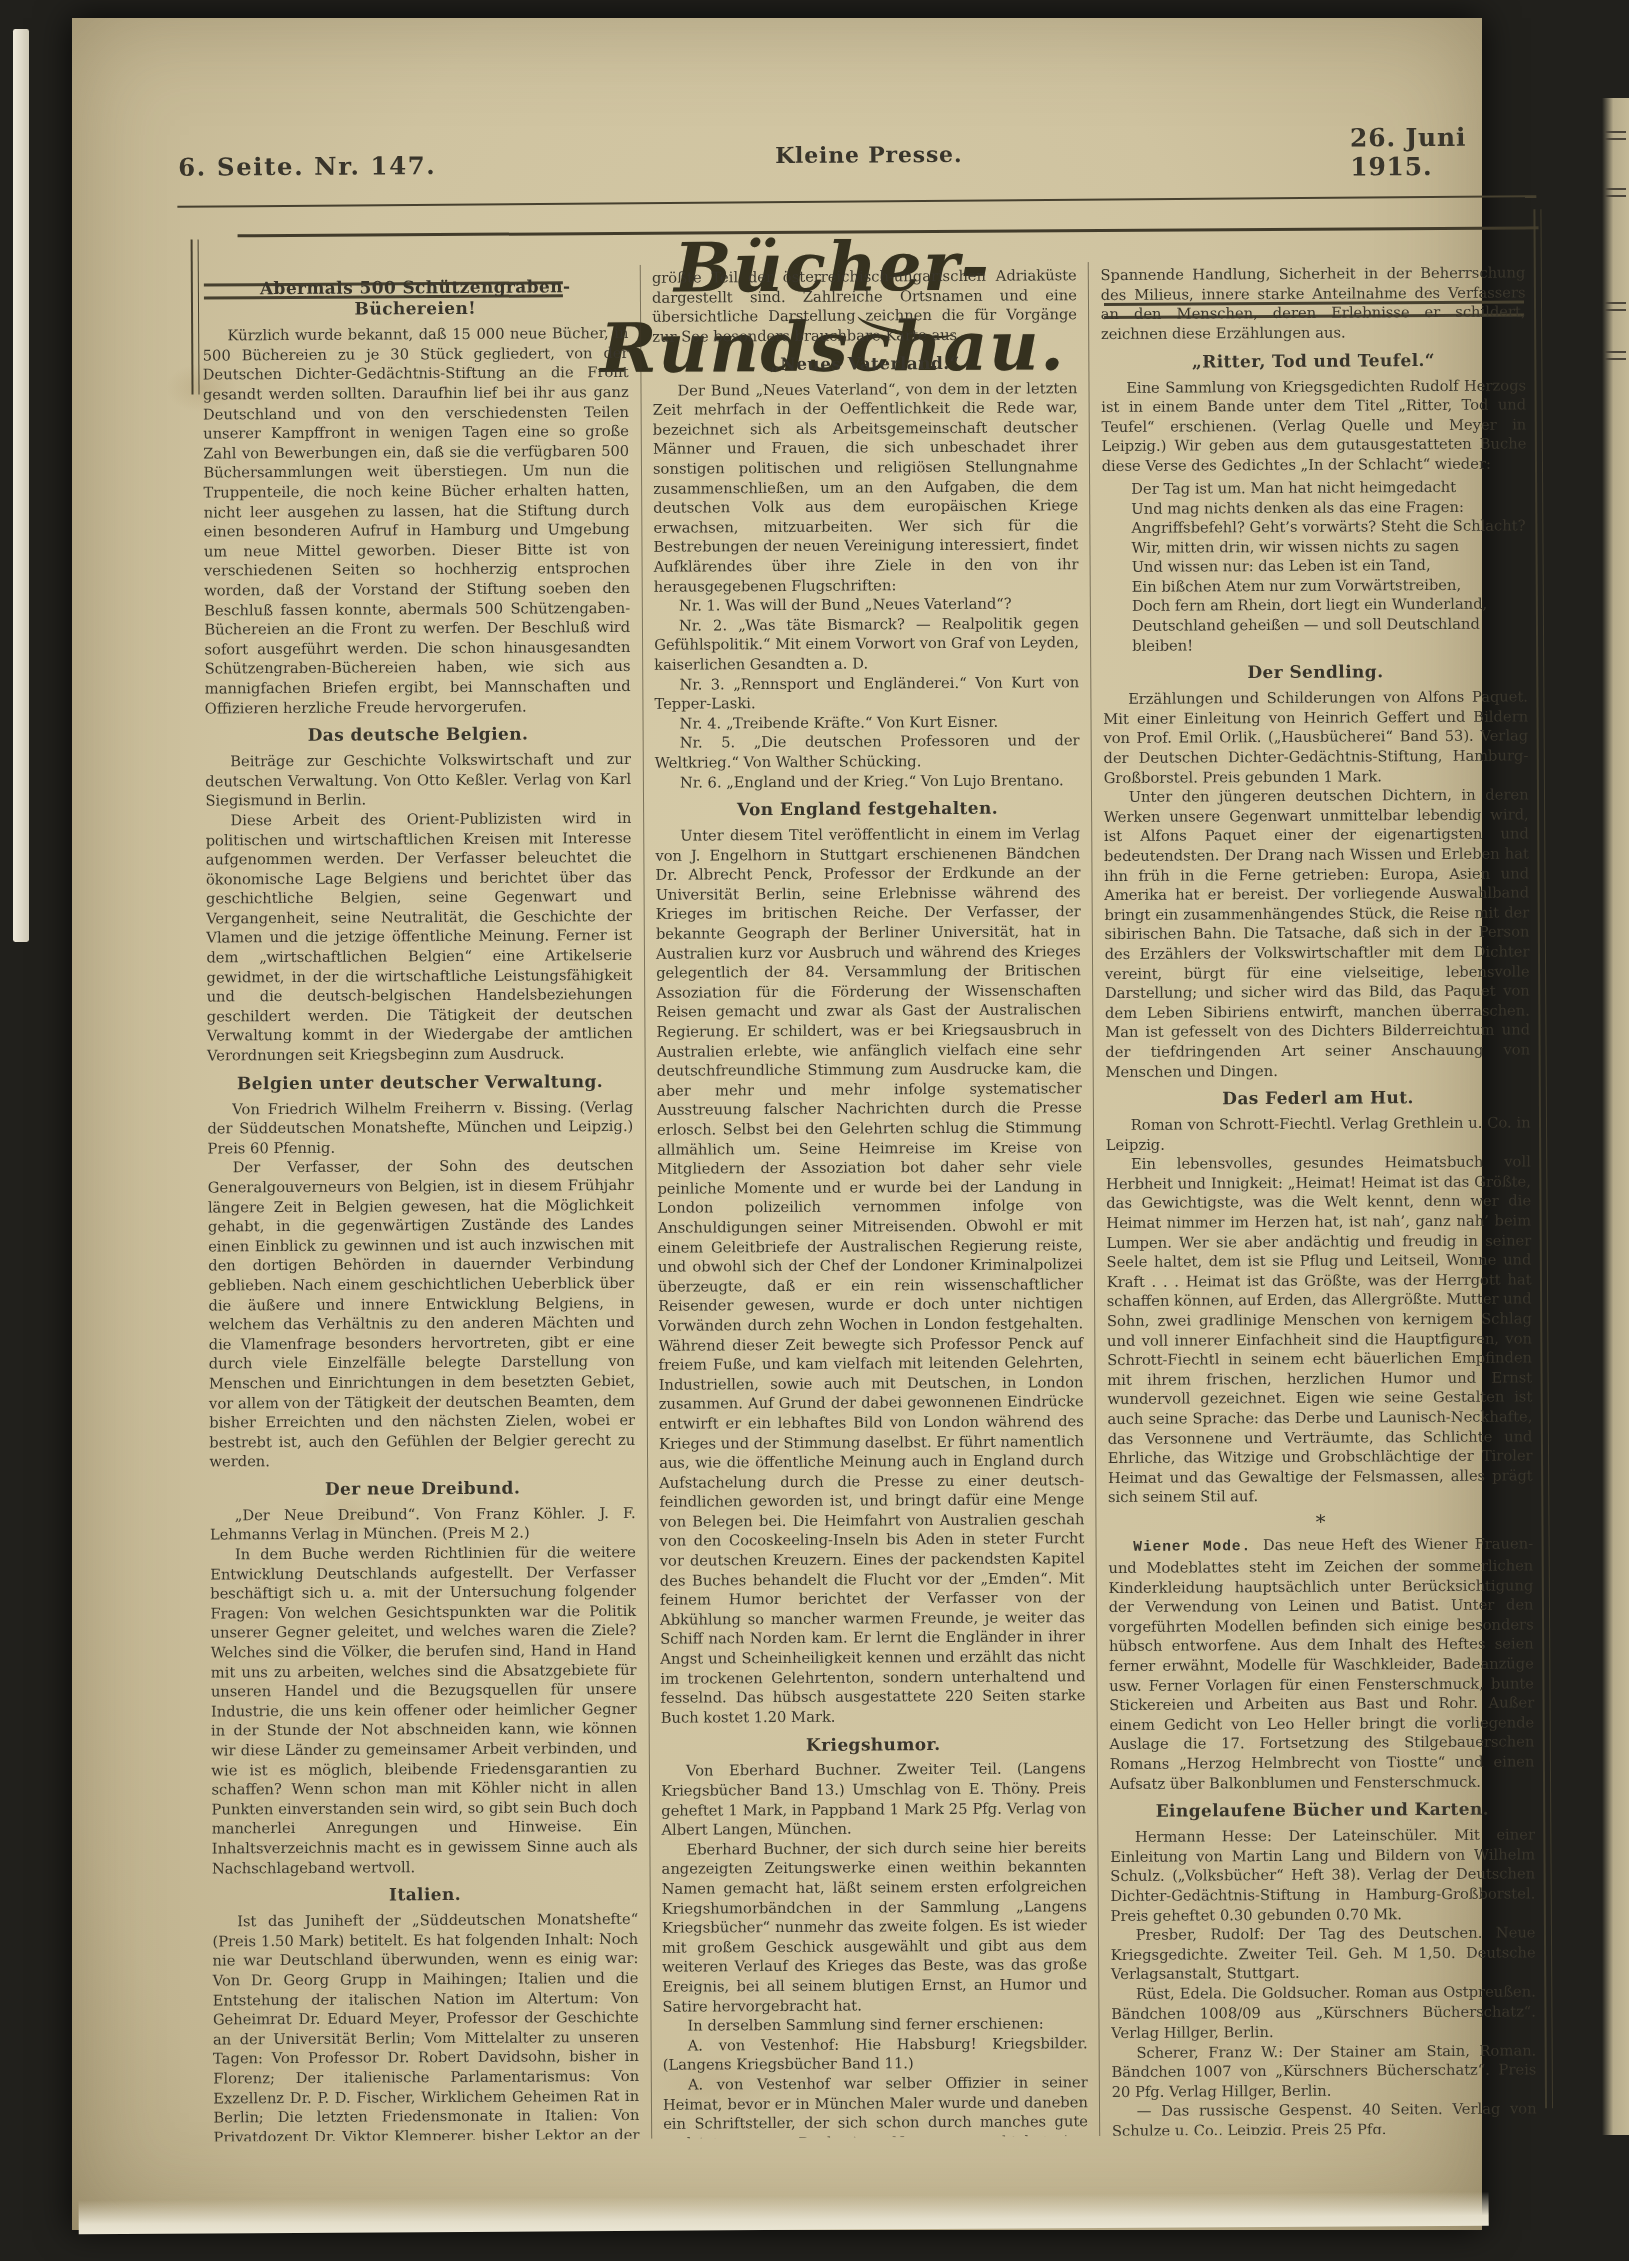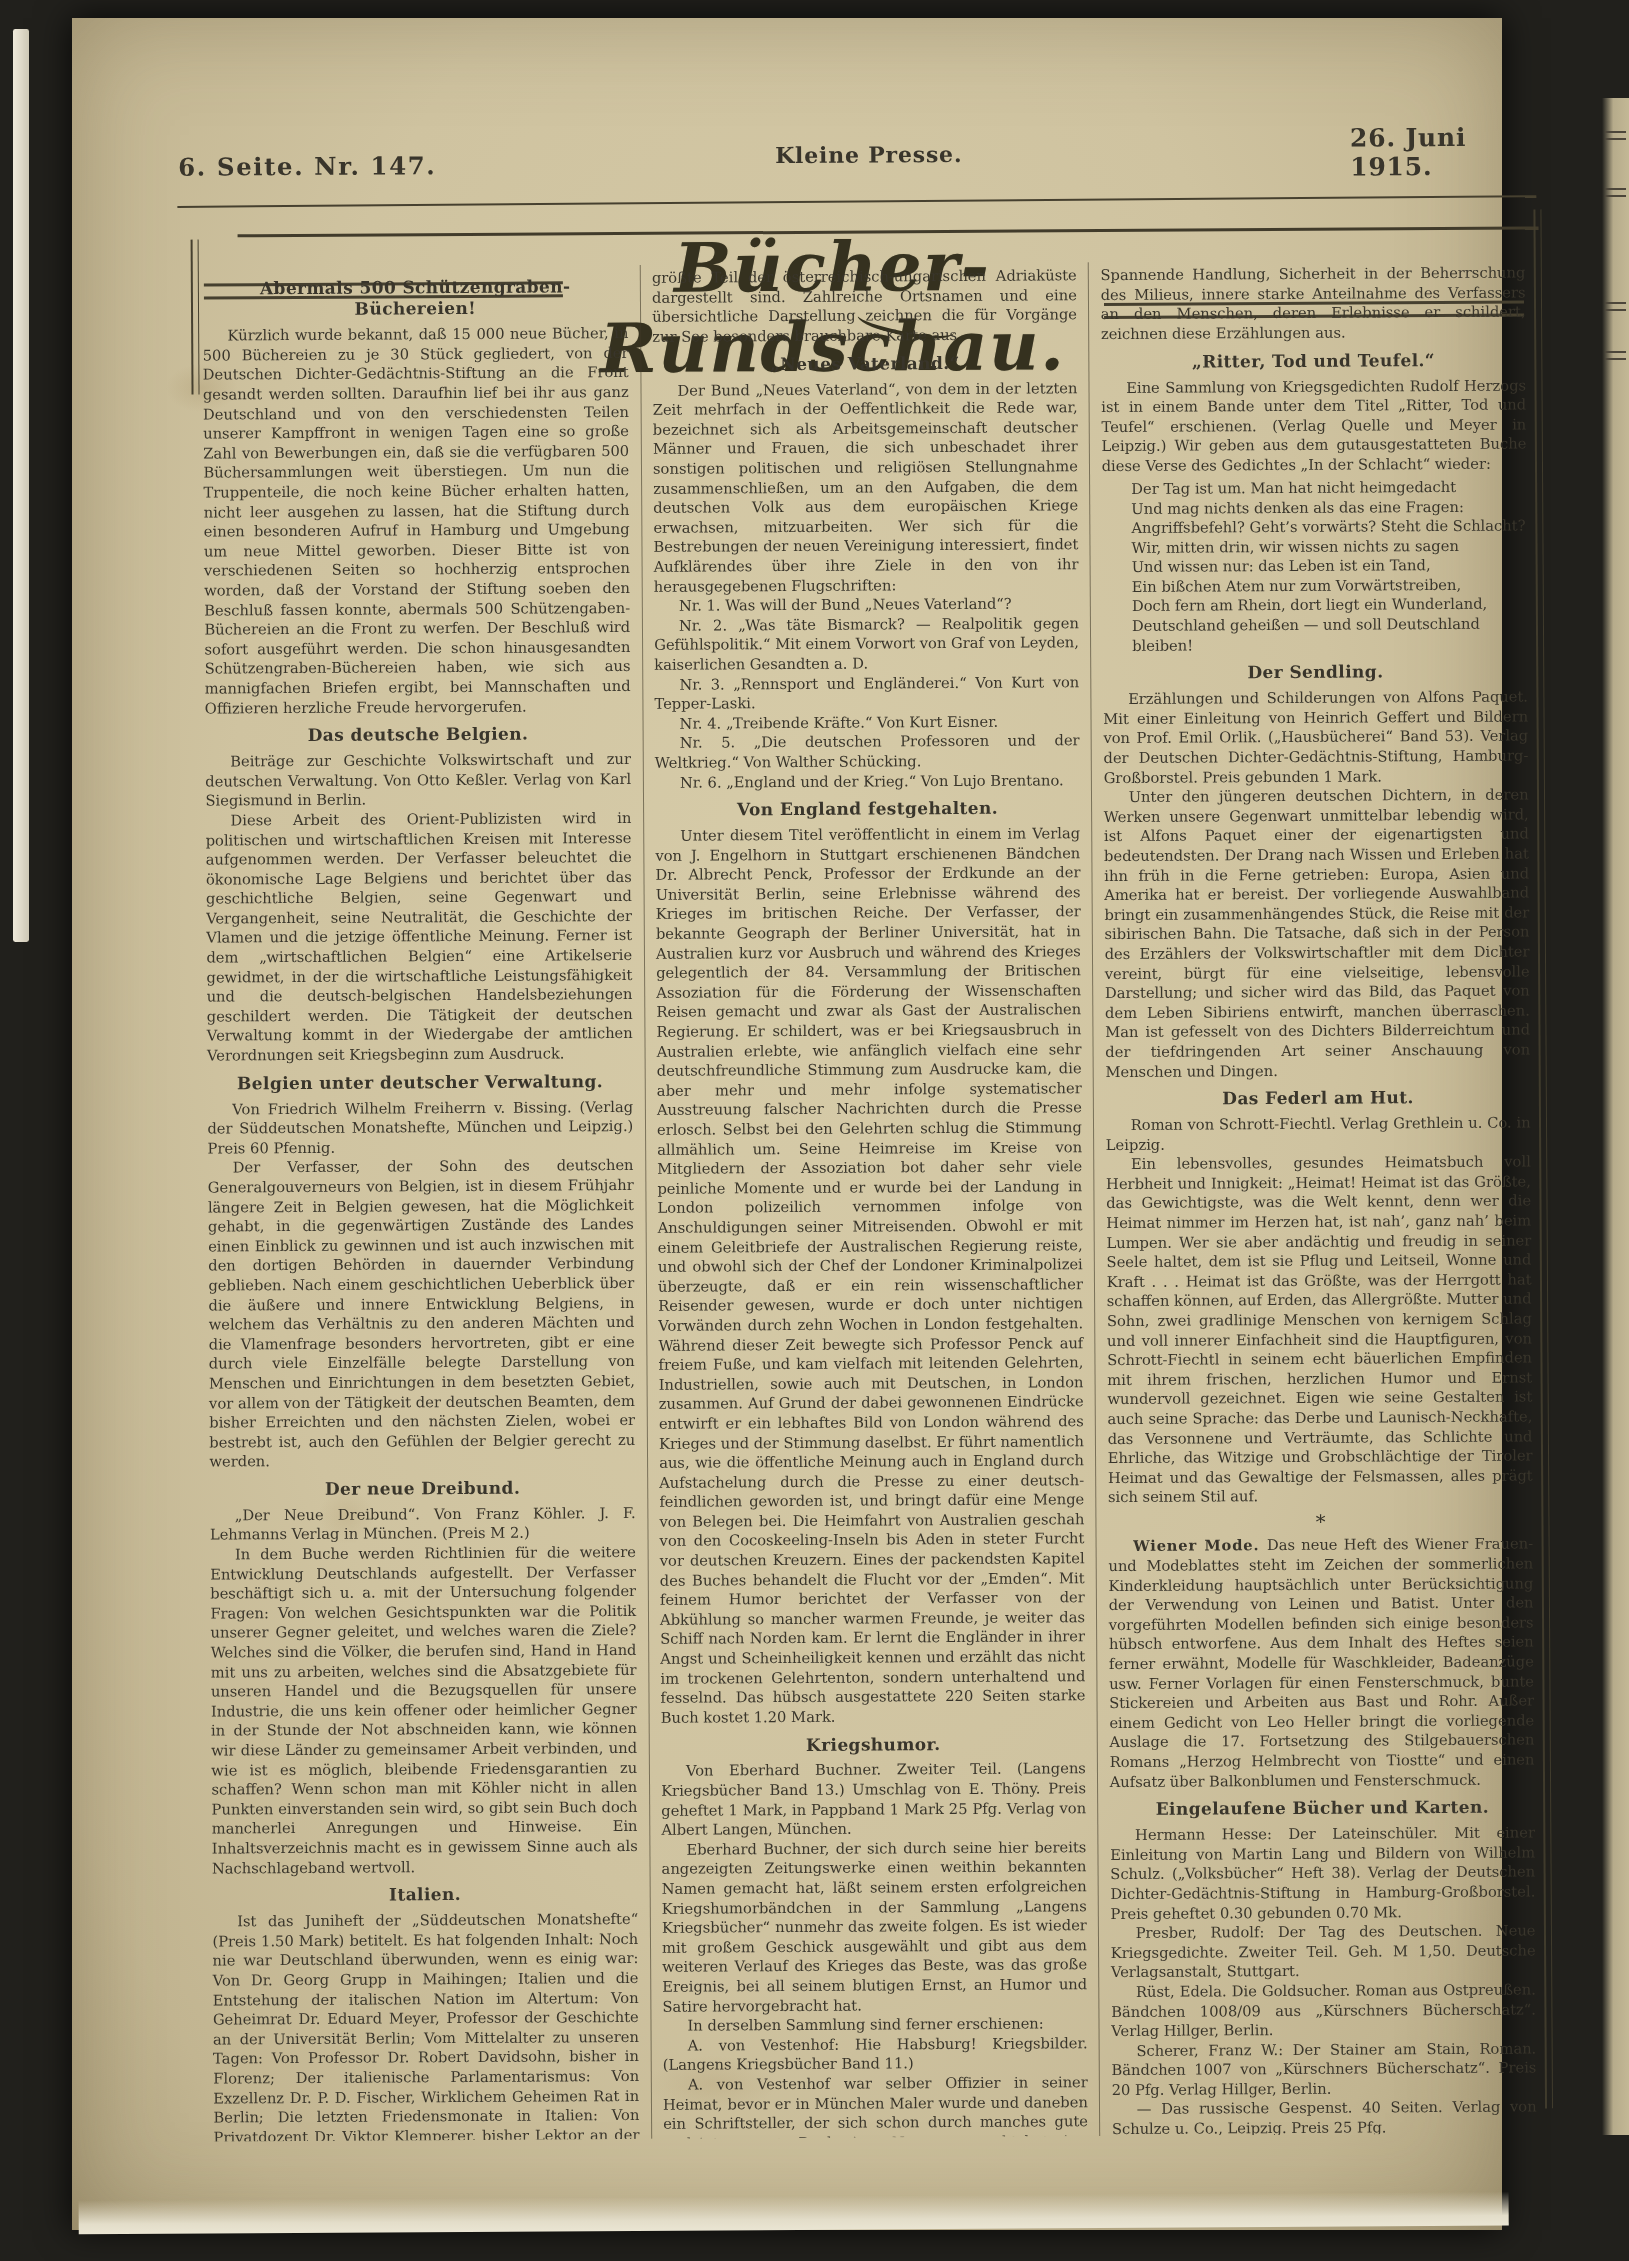--- a/index.html
+++ b/index.html
@@ -13,21 +13,20 @@
     background:linear-gradient(90deg,#efeadb,#cfc9b6);border-radius:2.4px;}
   .adjacent-page{position:absolute;right:0;top:98px;width:28px;height:2037px;
     background:linear-gradient(90deg,#16514e00,#b6ab8b 40%,#c4b996);}
   .adjacent-page .frag{position:absolute;left:3.3px;width:21px;height:0;
     border-top:2.4px solid #4c463a;border-bottom:2.4px solid #4c463a;padding-top:4.9px;}
   
   .paper{position:absolute;left:72px;top:18px;width:1410px;height:2212px;
     background:
       radial-gradient(ellipse at 50% 40%, #d6cba8 0%, #cfc3a0 55%, #c2b591 85%, #b0a37f 100%);
     box-shadow:0 0 33px rgba(0,0,0,.8), inset 0 0 98px rgba(90,75,45,.35);
-    padding-left:20px;
   }
   .paper-inner{position:absolute;inset:0;transform:rotate(-0.35deg);color:#39352b;}
   .blotch{position:absolute;border-radius:50%;pointer-events:none;}
   .b1{left:98px;top:342px;width:73px;height:49px;background:radial-gradient(#a8946a55,#a8946a00 70%);}
   .b2{left:1222px;top:1222px;width:114px;height:73px;background:radial-gradient(#a8946a44,#a8946a00 70%);}
   .b3{left:570px;top:2037px;width:130px;height:57px;background:radial-gradient(#a8946a3d,#a8946a00 70%);}
   .b4{left:244px;top:1467px;width:57px;height:57px;background:radial-gradient(#a8946a3a,#a8946a00 70%);}
   .bottom-edge{position:absolute;left:0;bottom:0;width:100%;height:34px;
     background:linear-gradient(180deg,#cfc3a000,#e3ddc9 70%,#eae5d3);}
   
@@ -57,21 +56,21 @@
   .col{width:33.333%;height:100%;overflow:hidden;padding:3.3px 11.4px 0 11.4px;box-sizing:border-box;
     font-size:14.7px;line-height:19.6px;text-align:justify;}
   .col + .col{border-left:1.6px solid rgba(64,56,40,.6);}
   .col h3{font-size:17px;line-height:21px;text-align:center;font-weight:bold;
     margin:8.1px 0 4.9px 0;letter-spacing:0.4px;}
   .col p{margin:0;text-indent:1.7em;}
   .col p.cont{text-indent:0;}
   .col .poem{margin:3.3px 0 3.3px 2.0em;text-align:left;}
   .col .poem-line{text-indent:0;}
   .col .star{text-align:center;font-size:19.6px;line-height:23px;margin:4.9px 0 1.6px 0;text-indent:0;}
-  strong{letter-spacing:0.8px;}
+  strong{letter-spacing:0.8px;font-family:Liberation Mono, monospace;}
 </style>
 </head>
 <body>
 
 <div class="white-sliver"></div>
 <div class="adjacent-page">
   <div class="frag" style="top:33px"></div>
   <div class="frag" style="top:90px"></div>
   <div class="frag" style="top:204px"></div>
   <div class="frag" style="top:253px"></div>

